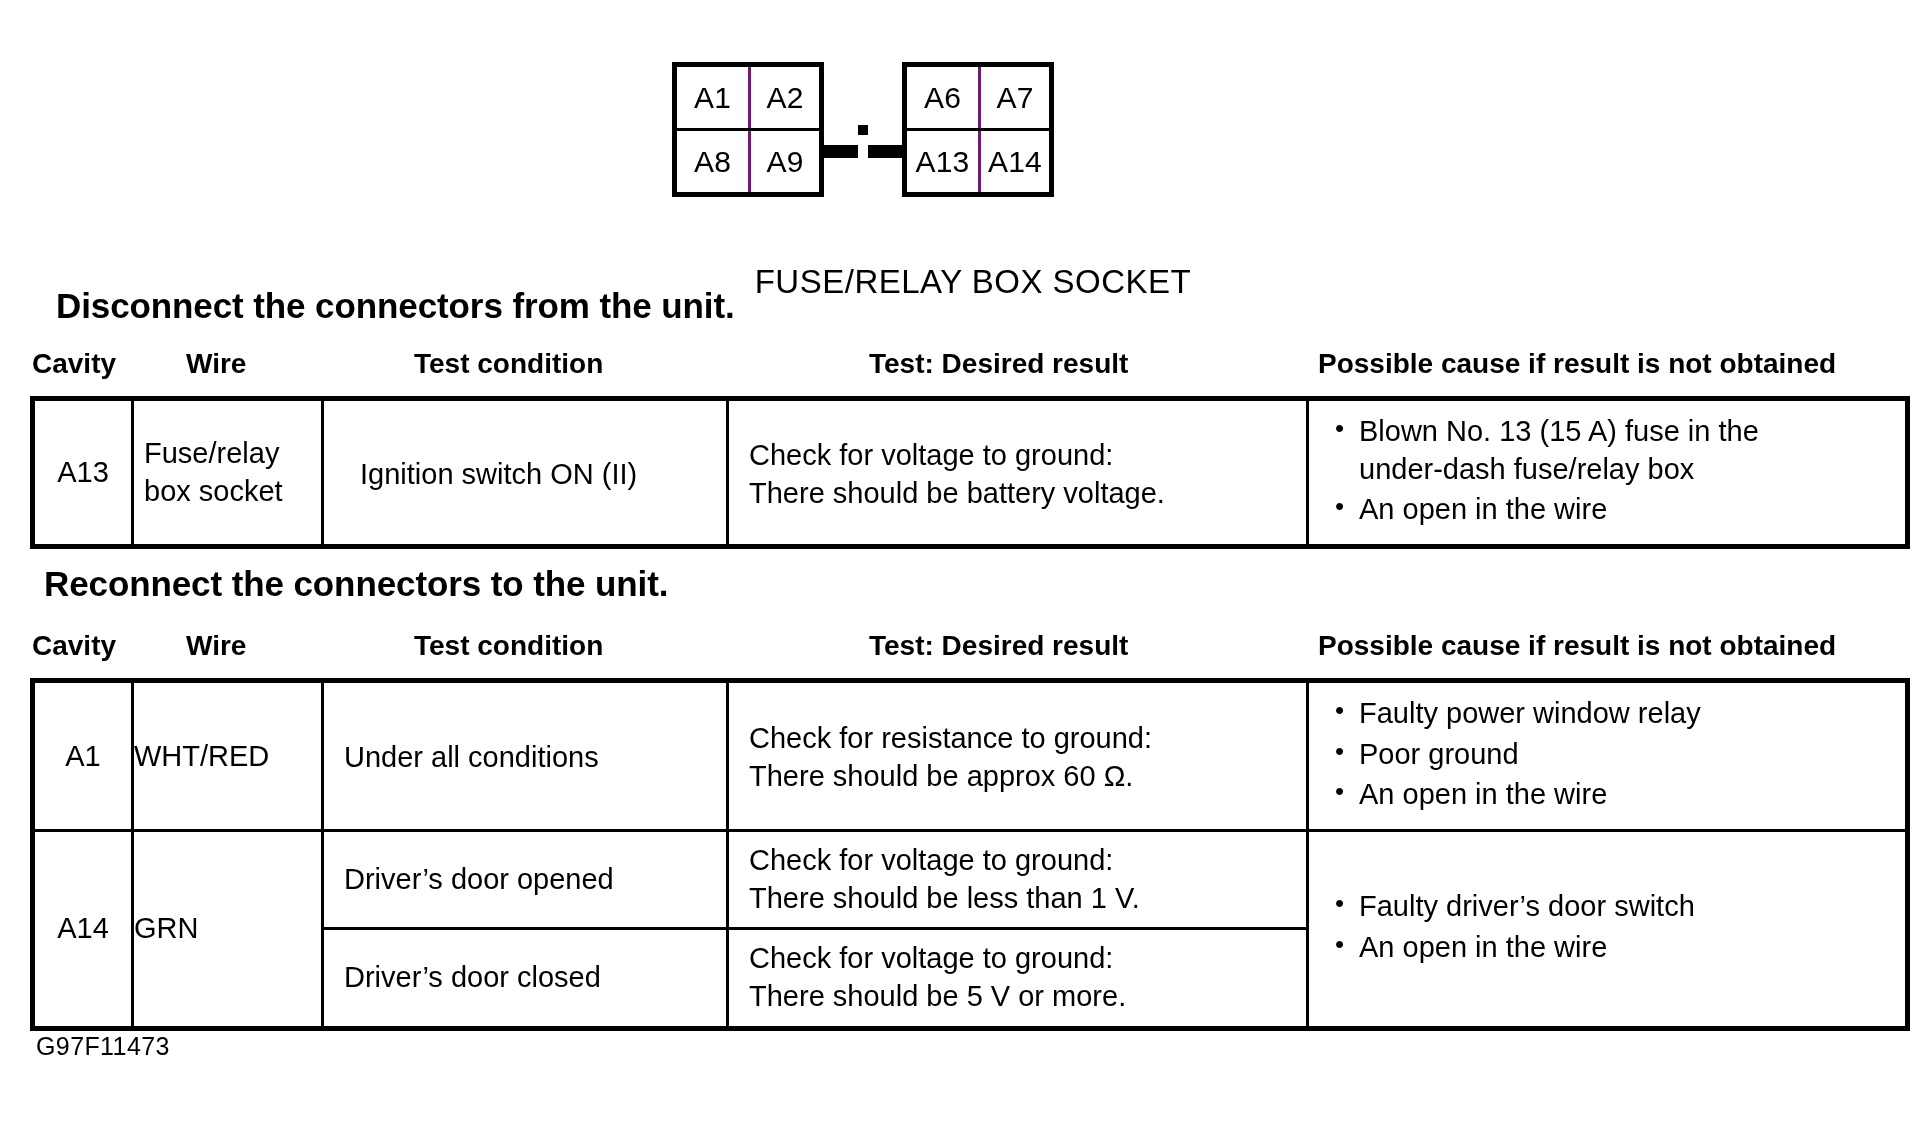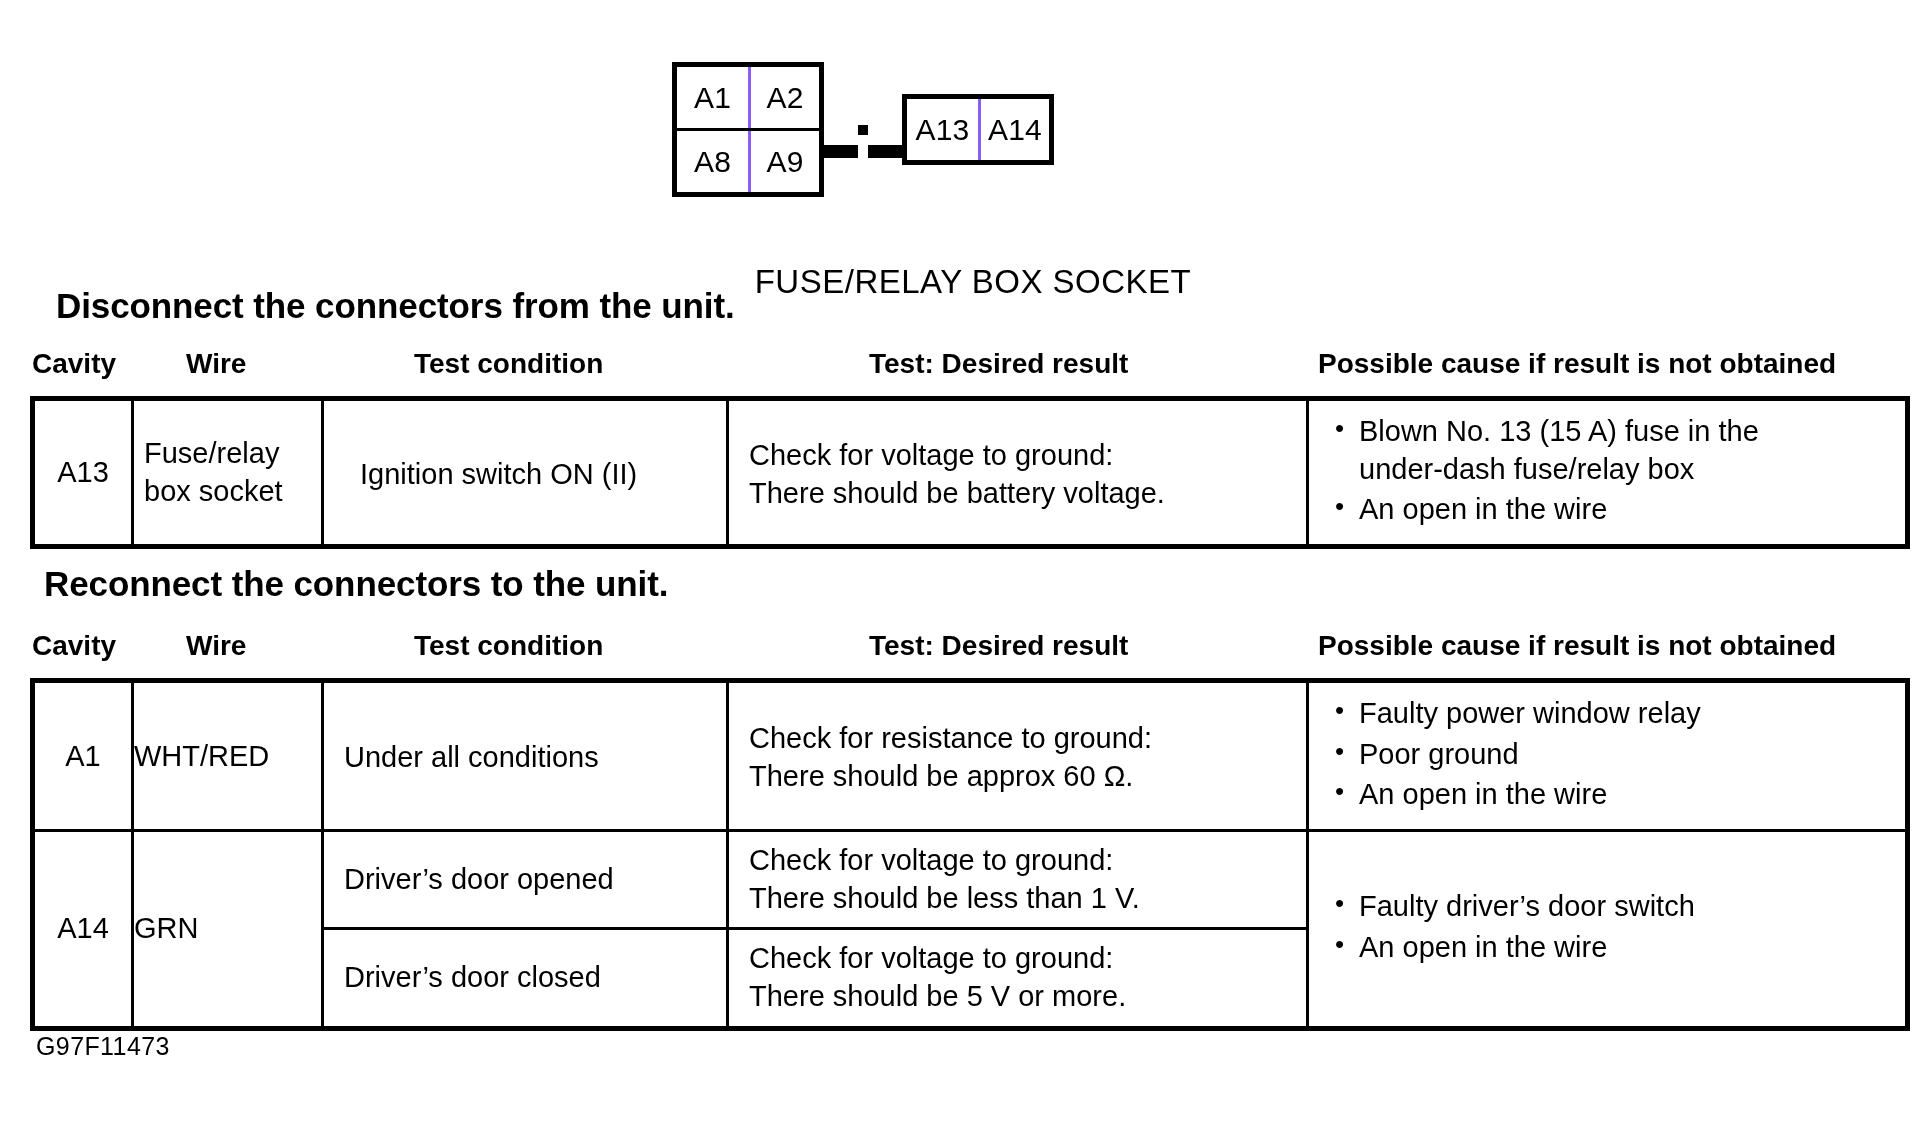--- a/index.html
+++ b/index.html
@@ -38,21 +38,21 @@
   .cell {
     width: 71px;
     height: 61px;
     display: flex;
     align-items: center;
     justify-content: center;
     font-size: 30px;
     letter-spacing: 0.2px;
     background: #fff;
   }
-  .cell + .cell { border-left: 3px solid #8b5cf6; }
+  .cell + .cell { border-left: 3px solid #701a75; }
   .cell.wide { width: 74px; }
 
   .bridge {
     width: 34px;
     height: 13px;
     background: #000;
     position: relative;
     top: 22px;
   }
 
@@ -197,20 +197,24 @@
     </div>
 
     <div class="bridge"></div>
 
     <div class="connector-block">
     </div>
 
     <div class="bridge"></div>
 
     <div class="connector-block">
+      <div class="block-row top">
+        <div class="cell">A6</div>
+        <div class="cell">A7</div>
+      </div>
       <div class="block-row">
         <div class="cell">A13</div>
         <div class="cell">A14</div>
       </div>
     </div>
 
   </div>
 
   <div class="socket-caption">
     <span class="cap-inner">FUSE/RELAY BOX SOCKET</span>

